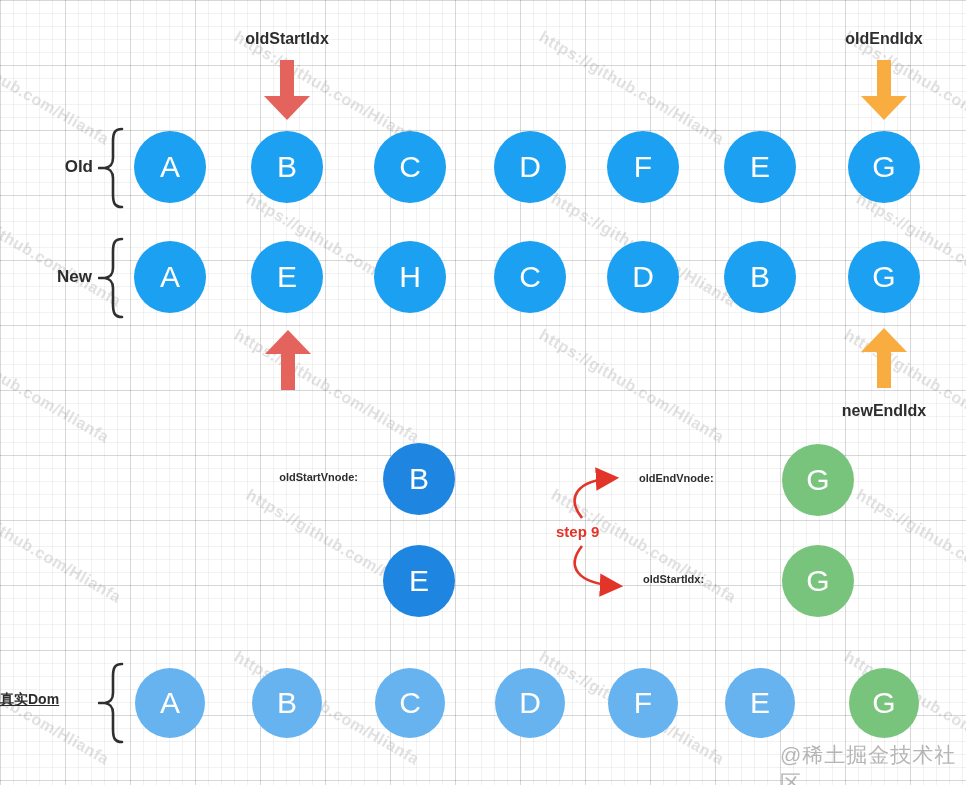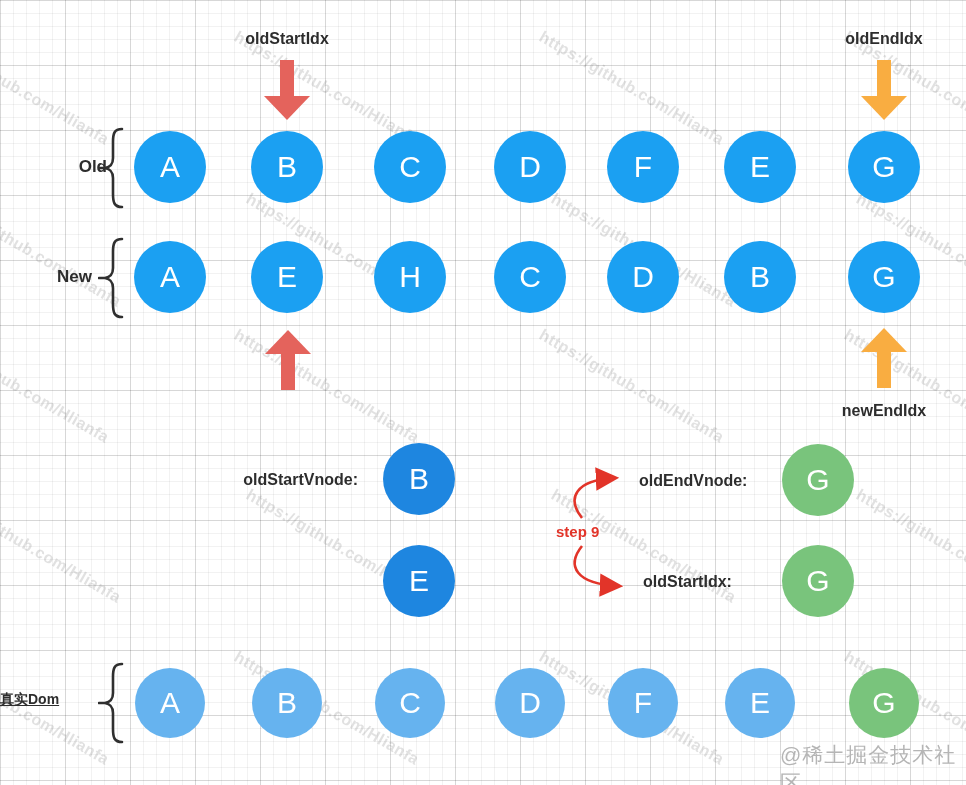--- a/index.html
+++ b/index.html
@@ -16,21 +16,21 @@
   }
   .wm{
     position:absolute;white-space:nowrap;color:rgba(120,120,120,0.22);
     font-size:16px;font-weight:700;transform:rotate(30deg);
     transform-origin:left top;pointer-events:none;letter-spacing:0.5px;
   }
   .lbl{position:absolute;color:#2d2d2d;font-weight:700;}
   .ptr-lbl{font-size:16px;width:200px;text-align:center;}
   .row-lbl{font-size:17px;width:70px;text-align:right;}
   .dom-lbl{font-size:14px;width:90px;text-align:left;text-decoration:underline;}
-  .vn-lbl{font-size:16px;}
+  .vn-lbl{font-size:11px;}
   .vn-lbl.right-align{width:200px;text-align:right;}
   .step-lbl{font-size:15px;color:#e23429;}
   .node{
     position:absolute;border-radius:50%;color:#fff;
     display:flex;align-items:center;justify-content:center;
     font-size:30px;font-weight:300;line-height:1;
   }
   .n72{width:72px;height:72px;}
   .n70{width:70px;height:70px;}
   .blue{background:#1ba0f2;}
@@ -99,21 +99,21 @@
   </div>
   <div class="arr" style="left:859px;top:328px;">
     <svg width="50" height="60">
         <g fill="#f9ad41">
           <polygon points="25,0 2,24 48,24"></polygon>
           <rect x="18" y="22" width="14" height="38"></rect>
         </g>
       </svg>
   </div>
 
-  <div class="lbl row-lbl" style="left:37px;top:157px;">Old</div>
+  <div class="lbl row-lbl" style="left:23px;top:157px;">Old</div>
   <div class="arr" style="left:98px;top:126px;">
     <svg width="26" height="84" viewBox="0 0 26 84">
         <path d="M24,3 C16,3 15,8 15,16 L15,32 C15,39 12,41 7,42 C12,43 15,45 15,52 L15,68 C15,76 16,81 24,81 M1,42 L7,42" fill="none" stroke="#2f2f2f" stroke-width="2.6" stroke-linecap="round"></path>
       </svg>
   </div>
   <div class="node n72 blue" style="left:134px;top:131px;">
       <span>A</span>
     </div>
   <div class="node n72 blue" style="left:251px;top:131px;">
       <span>B</span>

